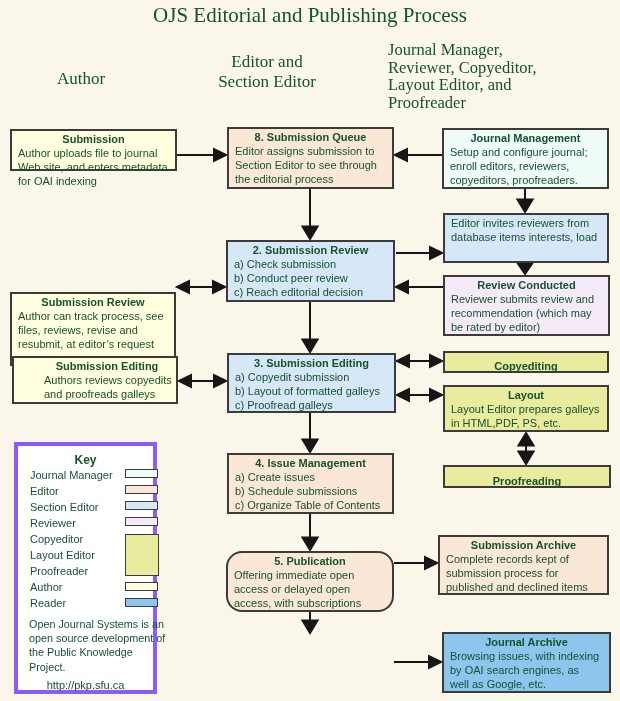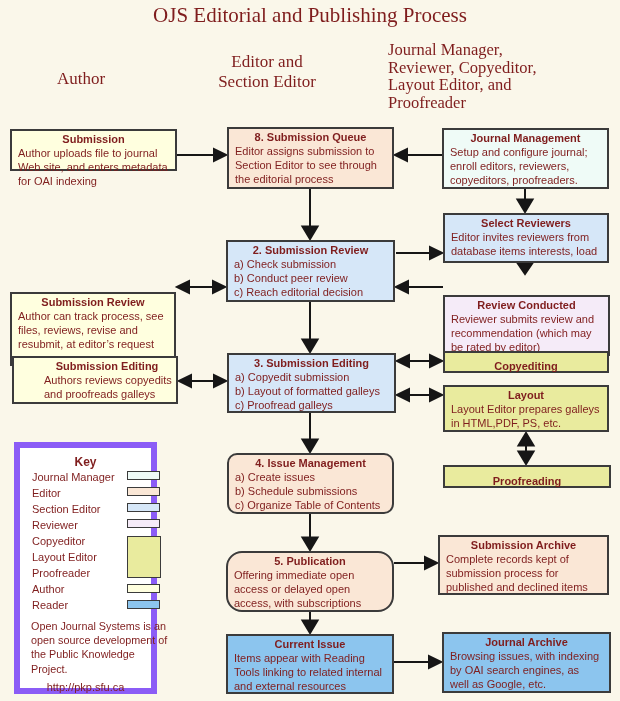--- a/index.html
+++ b/index.html
@@ -1,27 +1,27 @@
 <!DOCTYPE html>
 <html><head>
 <meta charset="utf-8">
 <style>
   html,body{margin:0;padding:0;}
-  #stage{position:relative;width:620px;height:701px;background:#FAF7EA;font-family:"Liberation Sans",sans-serif;color:#7f1d1d;overflow:hidden;}
+  #stage{position:relative;width:620px;height:701px;background:#FAF7EA;font-family:"Liberation Sans",sans-serif;color:#14532d;overflow:hidden;}
   #title{position:absolute;top:3px;left:0;width:620px;text-align:center;font-family:"Liberation Serif",serif;font-size:21px;}
   .colhead{position:absolute;font-family:"Liberation Serif",serif;font-size:17px;line-height:19.5px;white-space:pre-line;}
   #head-author{left:21px;top:69px;width:120px;text-align:center;}
   #head-editor{left:187px;top:52px;width:160px;text-align:center;}
   #head-manager{left:388px;top:41px;width:180px;text-align:left;font-size:16.5px;line-height:17.5px;}
   .box{position:absolute;box-sizing:border-box;border:2px solid #3b3b3b;font-size:11px;line-height:14.1px;padding-top:1px;}
   .box .bt{font-weight:bold;text-align:center;}
   .box .bb{white-space:pre;padding-left:6px;}
   .box.vcenter{display:flex;align-items:center;justify-content:center;padding-top:9px;}
   .box.vcenter .bt{width:100%;}
-  #key{position:absolute;left:14px;top:442px;width:143px;height:252px;background:#fff;border:6px solid #8b5cf6;box-sizing:border-box;}
+  #key{position:absolute;left:14px;top:442px;width:143px;height:252px;background:#fff;border:4px solid #8b5cf6;box-sizing:border-box;}
   #key .ktitle{position:absolute;top:7px;left:0;width:100%;text-align:center;font-weight:bold;font-size:12px;}
   .krow{position:absolute;left:12px;font-size:11px;line-height:14px;}
   .kswatch{position:absolute;left:107px;width:33px;height:9px;border:1px solid #3b3b3b;box-sizing:border-box;}
   #key .knote{position:absolute;left:11px;top:171px;font-size:10.8px;line-height:14.2px;white-space:pre;}
   #key .kurl{position:absolute;left:0;top:233px;width:100%;text-align:center;font-size:11px;}
   svg{position:absolute;left:0;top:0;}
 </style>
 </head>
 <body>
 
@@ -112,51 +112,44 @@
     <div class="bb">a) Check submission
 b) Conduct peer review
 c) Reach editorial decision</div>
   </div>
   <div class="box" style="left: 227px; top: 353px; width: 169px; height: 60px; background-color: rgb(214, 231, 248);">
     <div class="bt">3. Submission Editing</div>
     <div class="bb">a) Copyedit submission
 b) Layout of formatted galleys
 c) Proofread galleys</div>
   </div>
-  <div class="box" style="left: 227px; top: 453px; width: 167px; height: 61px; background-color: rgb(250, 231, 214); border-radius: 10px;">
+  <div class="box" style="left: 227px; top: 453px; width: 167px; height: 61px; background-color: rgb(250, 231, 214);">
     <div class="bt">4. Issue Management</div>
     <div class="bb">a) Create issues
 b) Schedule submissions
 c) Organize Table of Contents</div>
   </div>
   <div class="box" style="left: 226px; top: 551px; width: 168px; height: 61px; background-color: rgb(250, 231, 214); border-radius: 16px;">
     <div class="bt">5. Publication</div>
     <div class="bb">Offering immediate open
 access or delayed open
 access, with subscriptions</div>
   </div>
-  <div class="box" style="left: 226px; top: 634px; width: 168px; height: 60px; background-color: rgb(140, 197, 238);">
-    <div class="bt">Current Issue</div>
-    <div class="bb">Items appear with Reading
-Tools linking to related internal
-and external resources</div>
-  </div>
 
   <div class="box" style="left: 442px; top: 128px; width: 167px; height: 61px; background-color: rgb(239, 251, 247);">
     <div class="bt">Journal Management</div>
     <div class="bb">Setup and configure journal;
 enroll editors, reviewers,
 copyeditors, proofreaders.</div>
   </div>
   <div class="box" style="left: 443px; top: 213px; width: 166px; height: 50px; background-color: rgb(214, 231, 248);">
-    <div class="bt">Select Reviewers</div>
     <div class="bb">Editor invites reviewers from
 database items interests, load</div>
   </div>
-  <div class="box" style="left: 443px; top: 275px; width: 167px; height: 61px; background-color: rgb(245, 235, 248); margin-top: 20px;">
+  <div class="box" style="left: 443px; top: 275px; width: 167px; height: 61px; background-color: rgb(245, 235, 248);">
     <div class="bt">Review Conducted</div>
     <div class="bb">Reviewer submits review and
 recommendation (which may
 be rated by editor)</div>
   </div>
   <div class="box vcenter" style="left: 443px; top: 351px; width: 166px; height: 22px; background-color: rgb(233, 235, 158);">
     <div class="bt">Copyediting</div>
   </div>
   <div class="box" style="left: 443px; top: 385px; width: 166px; height: 47px; background-color: rgb(233, 235, 158);">
     <div class="bt">Layout</div>

